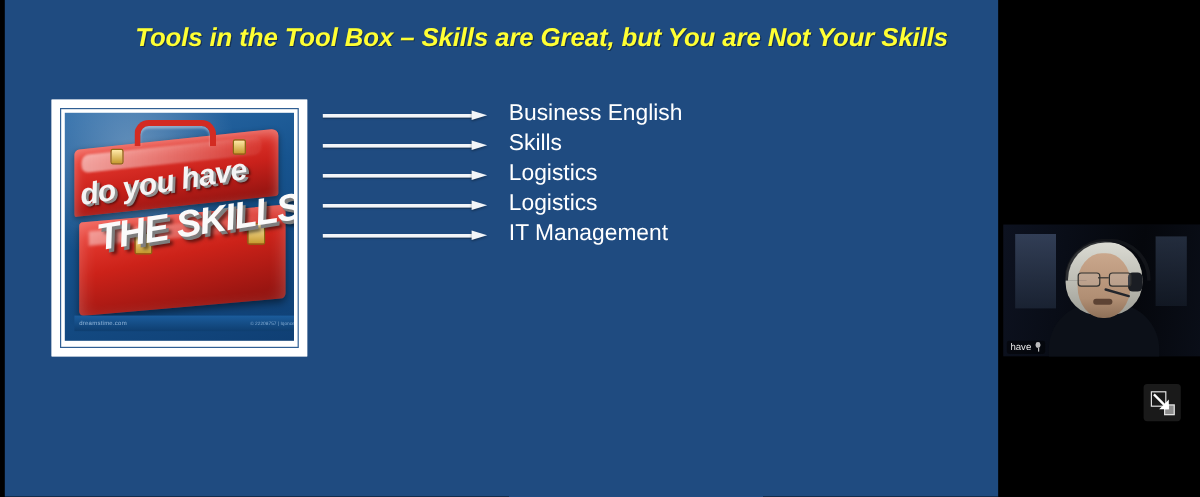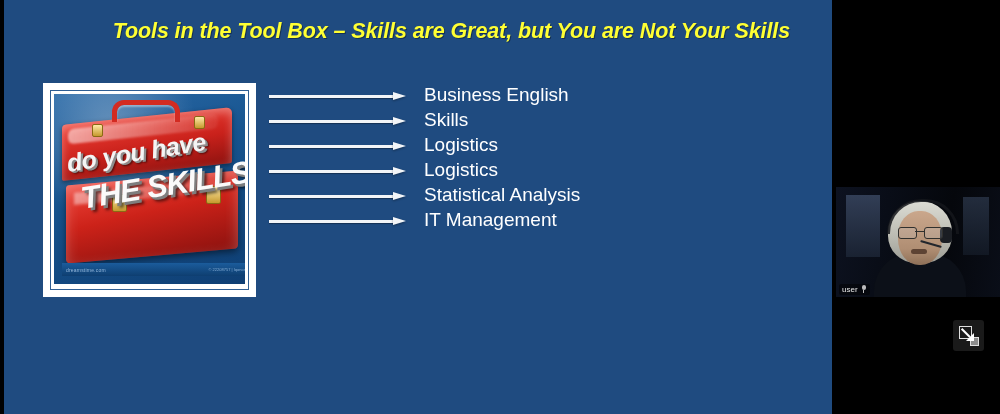--- a/index.html
+++ b/index.html
@@ -514,27 +514,20 @@
       </div>
 
       <div class="item-row">
         <div class="arrow">
           <div class="arrow-shaft"></div>
           <div class="arrow-head"></div>
         </div>
         <div class="item-label">Logistics</div>
       </div>
 
-      <div class="item-row">
-        <div class="arrow">
-          <div class="arrow-shaft"></div>
-          <div class="arrow-head"></div>
-        </div>
-        <div class="item-label">Statistical Analysis</div>
-      </div>
 
 
       <div class="item-row">
         <div class="arrow">
           <div class="arrow-shaft"></div>
           <div class="arrow-head"></div>
         </div>
         <div class="item-label">IT Management</div>
       </div>
 
@@ -556,21 +549,21 @@
       <div class="v-glasses">
         <div class="v-lens left"></div>
         <div class="v-lens right"></div>
         <div class="v-bridge"></div>
       </div>
       <div class="v-mouth"></div>
       <div class="v-mic"></div>
     </div>
 
     <div id="video-name-badge">
-      <span id="video-name-text">user</span>
+      <span id="video-name-text">have</span>
       <span id="video-mic-icon">
         <span class="mic-cap"></span>
         <span class="mic-stem"></span>
       </span>
     </div>
   </div>
 
   <div id="restore-button">
     <span id="restore-icon">
       <span class="big-sq"></span>

